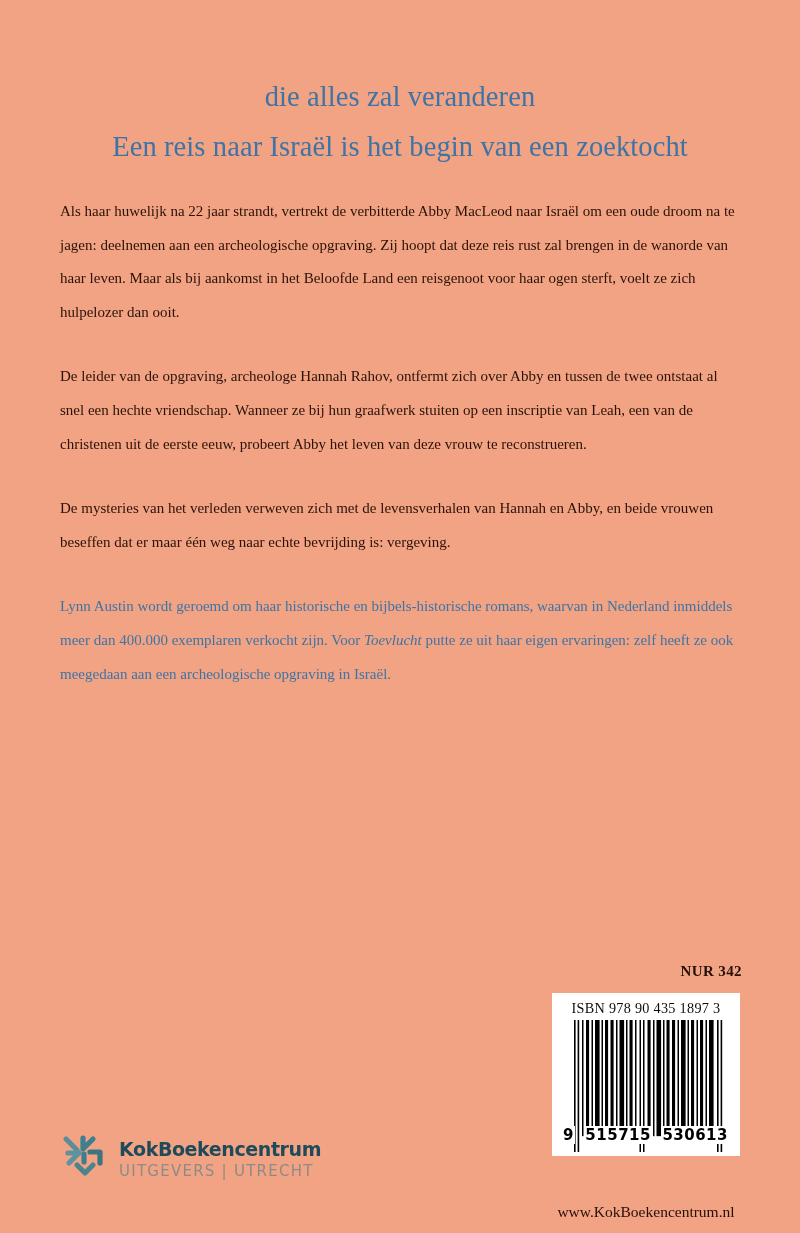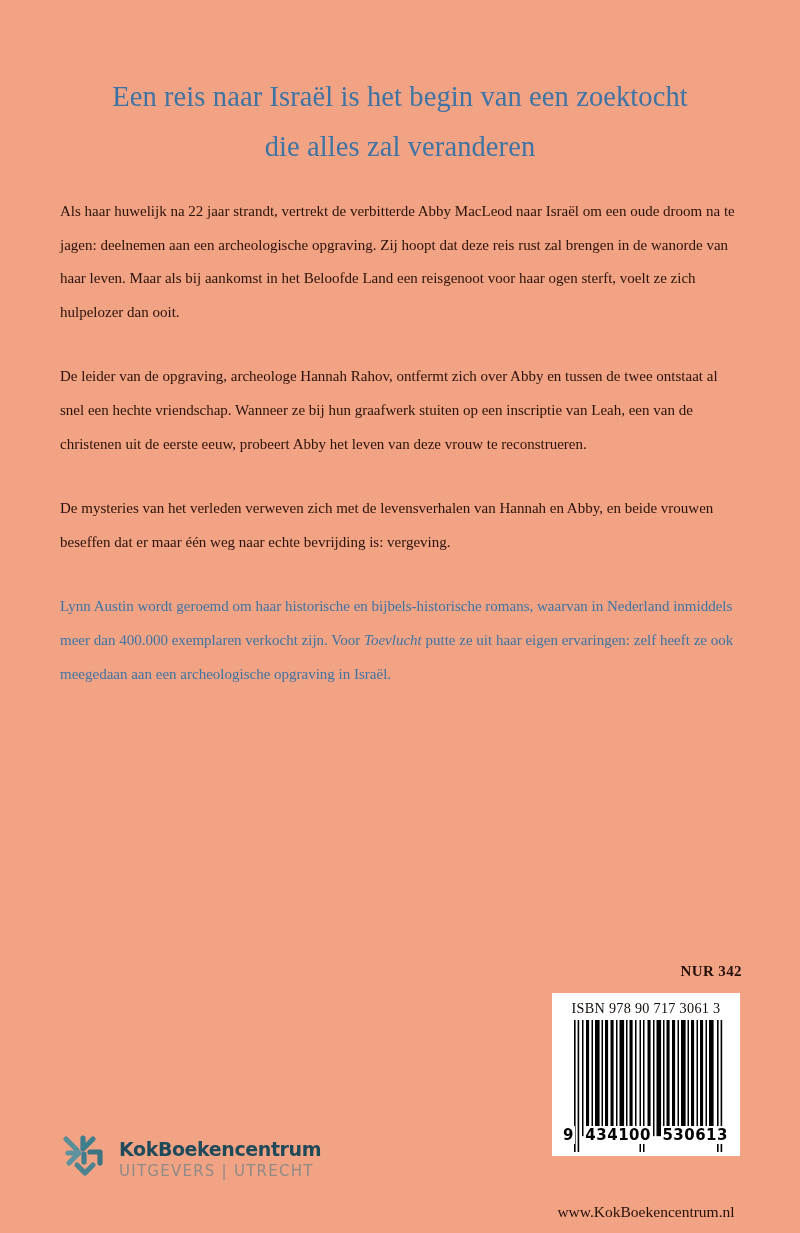--- a/index.html
+++ b/index.html
@@ -162,22 +162,22 @@
     font-family: "Liberation Serif", serif;
     margin-top: 40px;
   }
 </style>
 </head>
 <body>
 
 <div class="cover">
 
   <div class="headline">
+    <span class="hl-line">die alles zal veranderen</span>
     <span class="hl-line">Een reis naar Israël is het begin van een zoektocht</span>
-    <span class="hl-line">die alles zal veranderen</span>
   </div>
 
   <div class="blurb">
     <p class="para">Als haar huwelijk na 22 jaar strandt, vertrekt de verbitterde Abby MacLeod naar Israël om een oude droom na te jagen: deelnemen aan een archeologische opgraving. Zij hoopt dat deze reis rust zal brengen in de wanorde van haar leven. Maar als bij aankomst in het Beloofde Land een reisgenoot voor haar ogen sterft, voelt ze zich hulpelozer dan ooit.</p>
     <p class="para">De leider van de opgraving, archeologe Hannah Rahov, ontfermt zich over Abby en tussen de twee ontstaat al snel een hechte vriendschap. Wanneer ze bij hun graafwerk stuiten op een inscriptie van Leah, een van de christenen uit de eerste eeuw, probeert Abby het leven van deze vrouw te reconstrueren.</p>
     <p class="para">De mysteries van het verleden verweven zich met de levensverhalen van Hannah en Abby, en beide vrouwen beseffen dat er maar één weg naar echte bevrijding is: vergeving.</p>
     <p class="para accent"><span>Lynn Austin wordt geroemd om haar historische en bijbels-historische romans, waarvan in Nederland inmiddels meer dan 400.000 exemplaren verkocht zijn. Voor </span><em>Toevlucht</em><span> putte ze uit haar eigen ervaringen: zelf heeft ze ook meegedaan aan een archeologische opgraving in Israël.</span></p>
   </div>
 
   <div class="publisher">
@@ -195,21 +195,21 @@
     </span>
     <span class="pub-words">
       <span class="pub-name">KokBoekencentrum</span>
       <span class="pub-sub">UITGEVERS | UTRECHT</span>
     </span>
   </div>
 
   <div class="nur">NUR 342</div>
 
   <div class="barcode-box">
-    <div class="isbn-line">ISBN 978 90 717 3061 3</div>
+    <div class="isbn-line">ISBN 978 90 435 1897 3</div>
     <div class="bars-wrap">
       <svg class="bars-svg" viewBox="0 0 170 100" preserveAspectRatio="none" aria-hidden="true">
         <g fill="#000">
 
           <rect x="13" y="0" width="1.6" height="100"></rect>
           <rect x="16.6" y="0" width="1.6" height="100"></rect>
 
           <rect x="21" y="0" width="1.5" height="88"></rect>
           <rect x="25" y="0" width="3.1" height="88"></rect>
           <rect x="30.5" y="0" width="1.5" height="88"></rect>
@@ -240,21 +240,21 @@
           <rect x="139" y="0" width="3.1" height="88"></rect>
           <rect x="144.5" y="0" width="1.5" height="88"></rect>
           <rect x="148" y="0" width="4.6" height="88"></rect>
 
           <rect x="156" y="0" width="1.6" height="100"></rect>
           <rect x="159.6" y="0" width="1.6" height="100"></rect>
         </g>
       </svg>
       <div class="ean-digits">
         <span class="ean-lead">9</span>
-        <span>434100</span>
+        <span>515715</span>
         <span>530613</span>
       </div>
     </div>
   </div>
 
   <div class="pub-url">www.KokBoekencentrum.nl</div>
 
 </div>
 
 </body></html>

